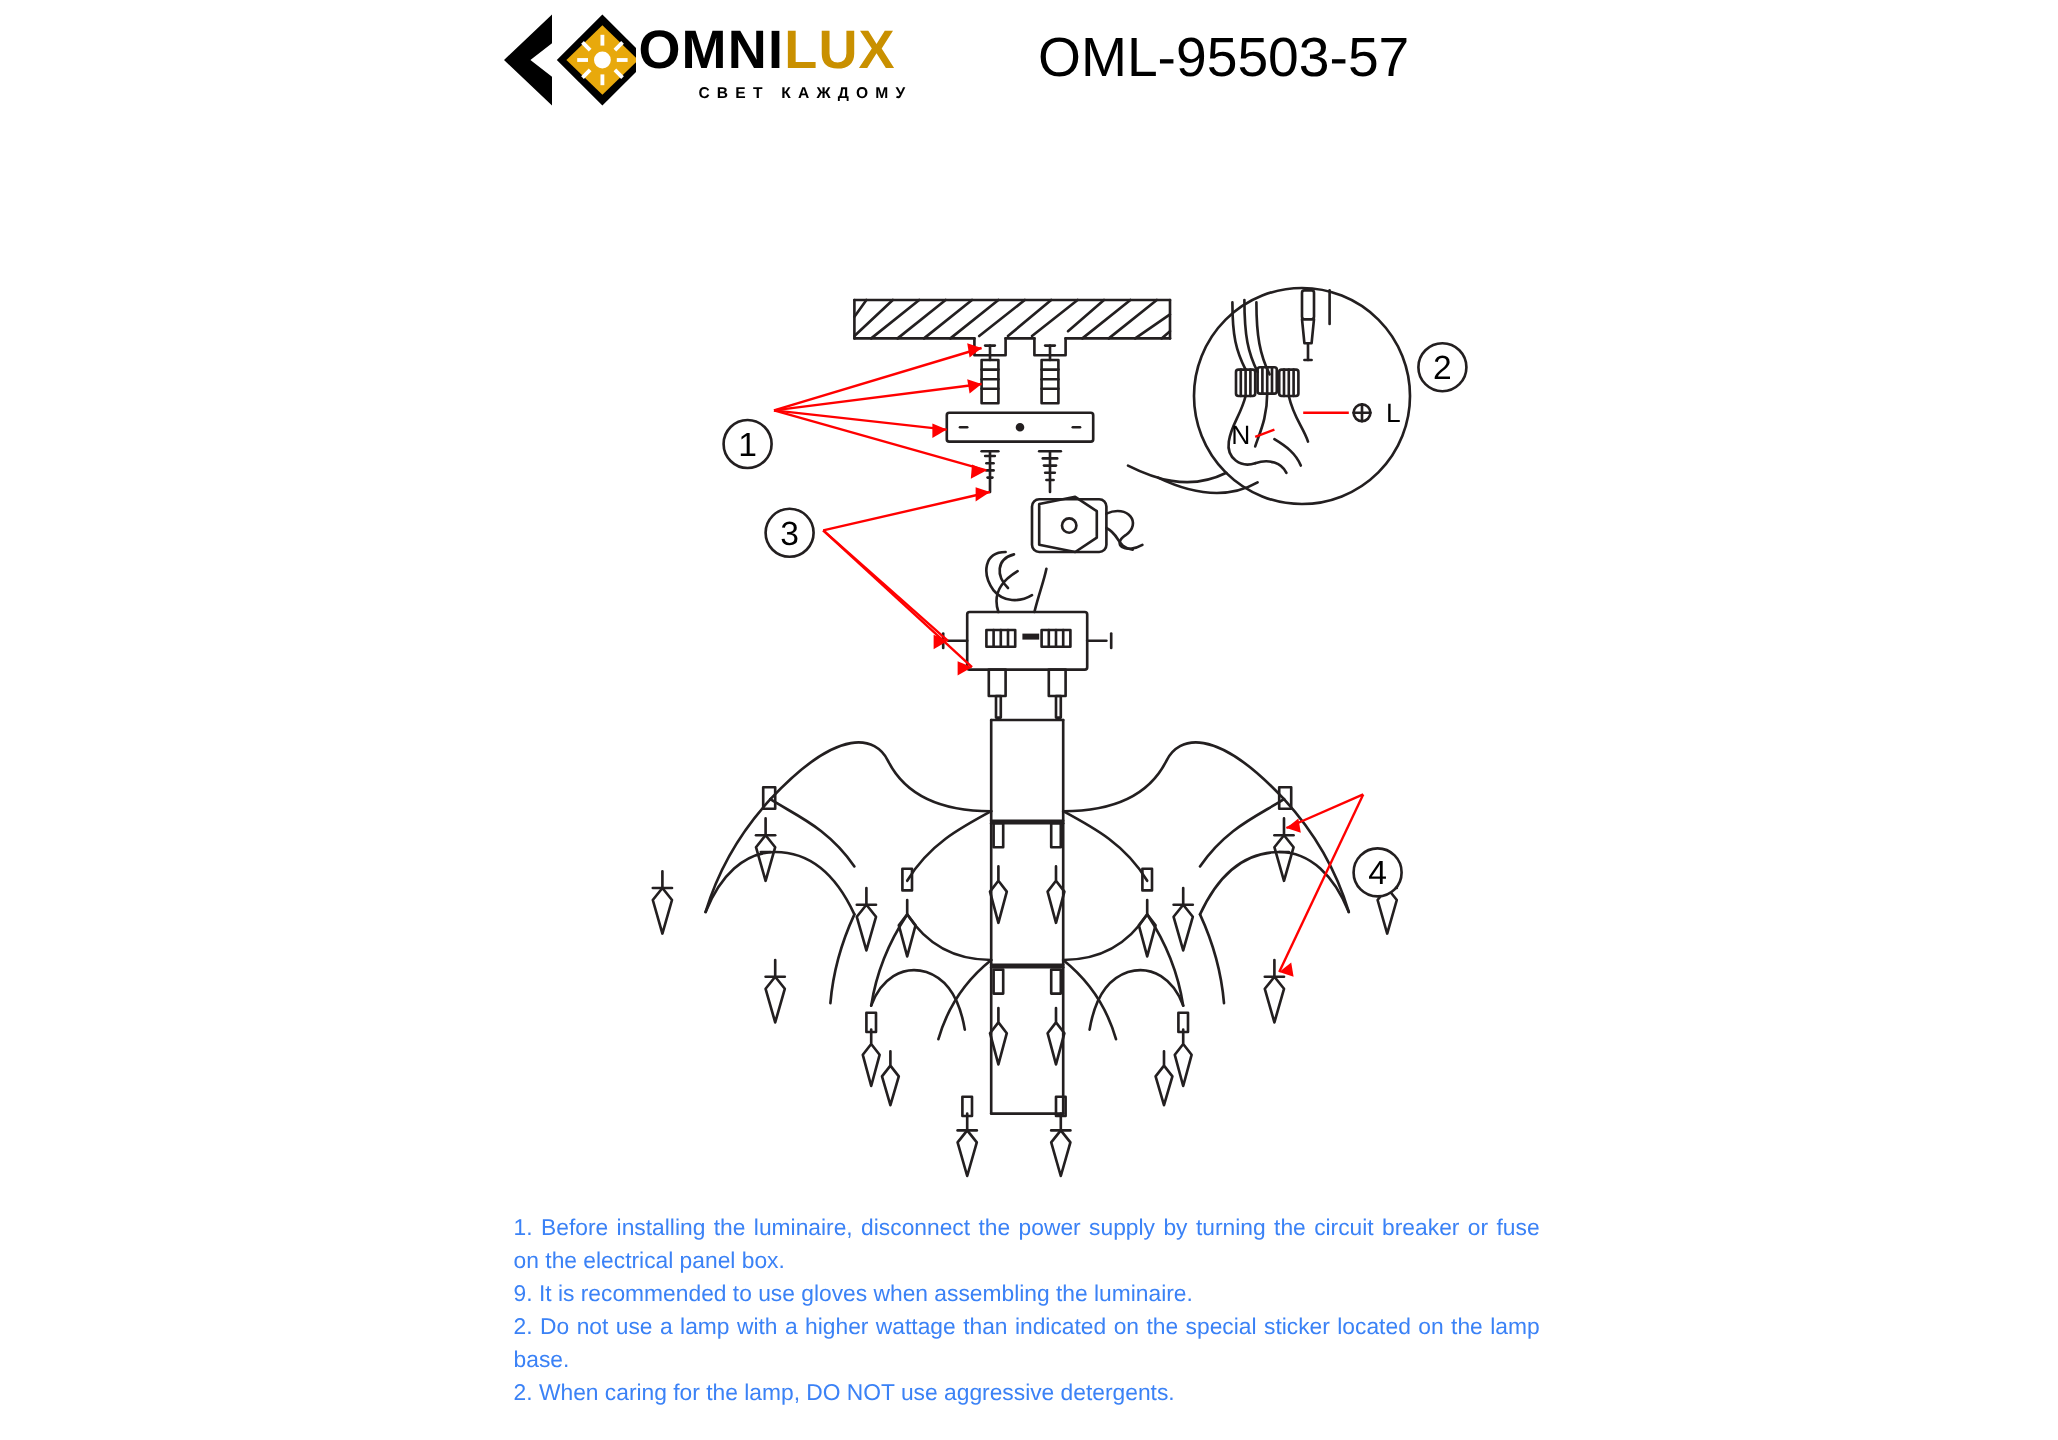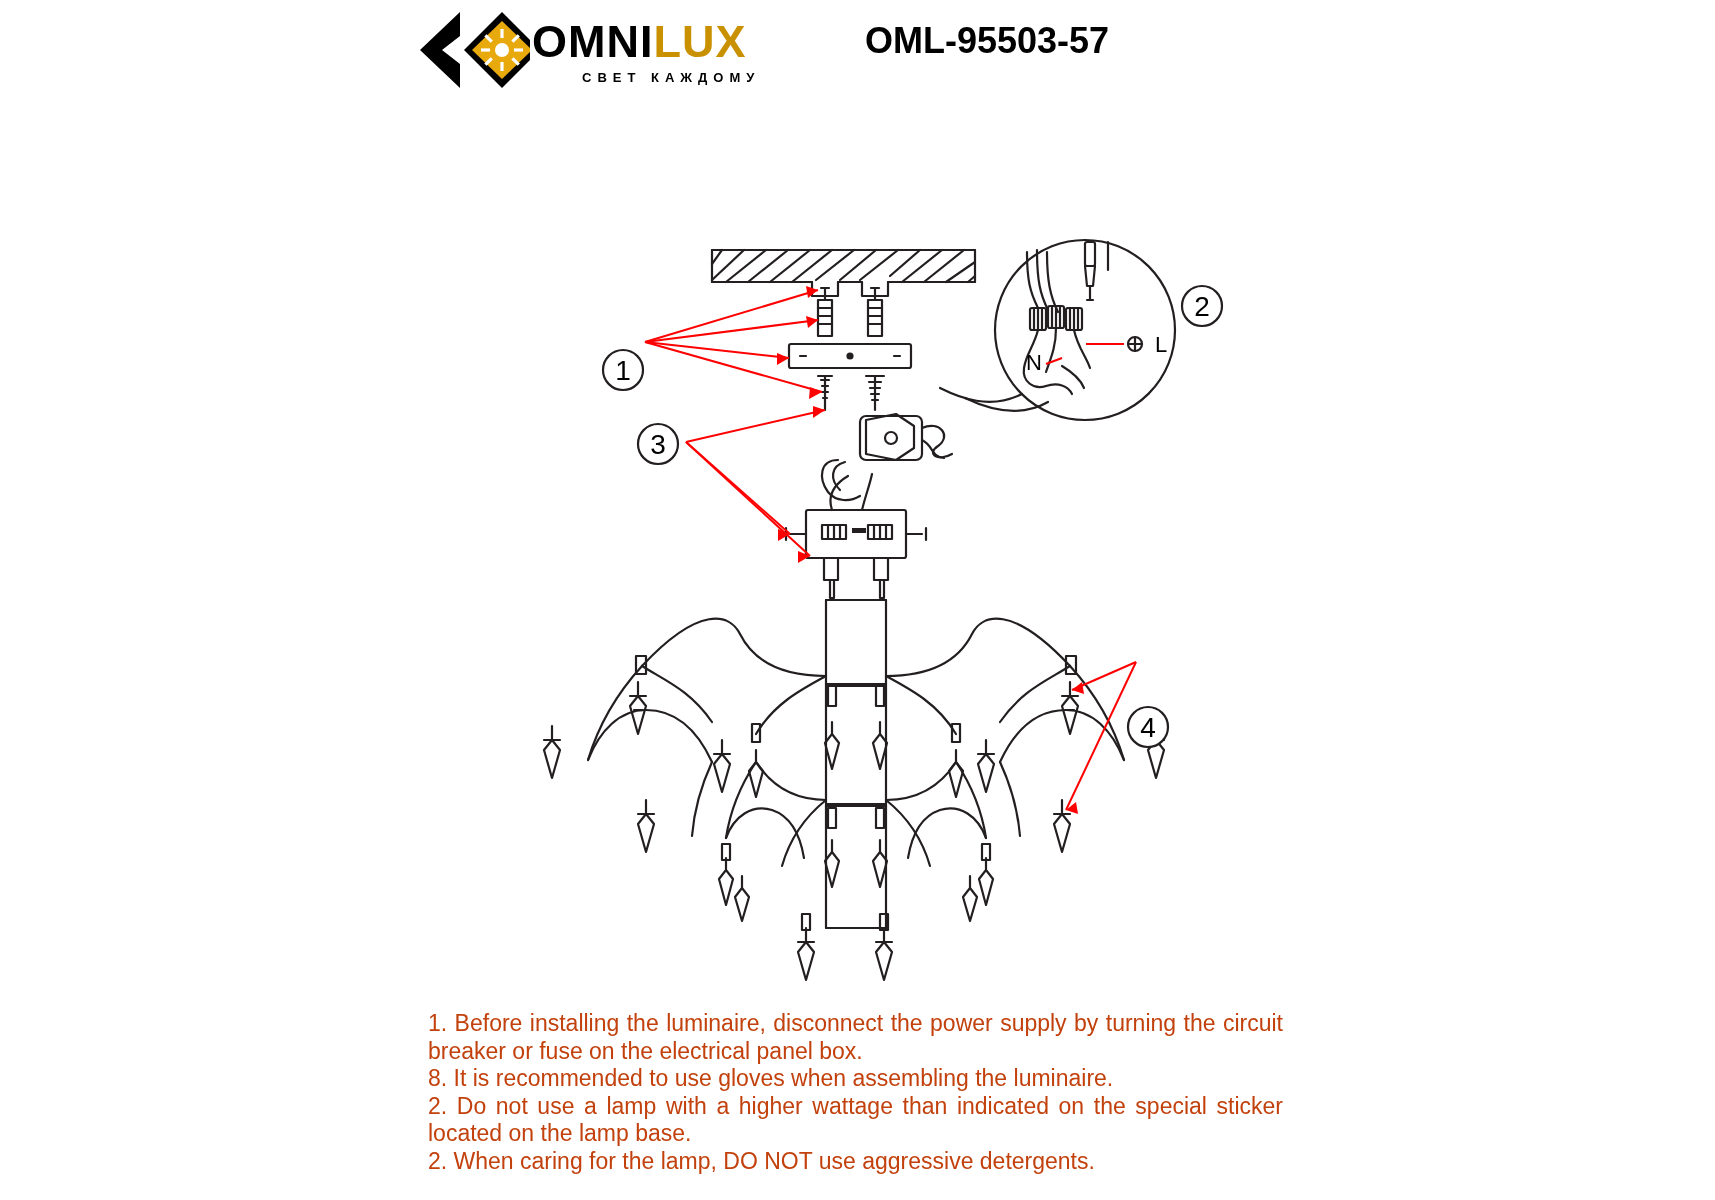--- a/index.html
+++ b/index.html
@@ -58,45 +58,45 @@
     font-size: 13px;
     font-weight: bold;
     letter-spacing: 6px;
     color: #000000;
     white-space: nowrap;
   }
   .model-code {
     position: absolute;
     left: 865px;
     top: 20px;
-    font-size: 36px;
-    font-weight: bold;
+    font-size: 46px;
+    font-weight: normal;
     letter-spacing: 0px;
     color: #000000;
     white-space: nowrap;
   }
 
   
   .diagram {
     position: absolute;
     left: 0;
     top: 110px;
     width: 1715px;
     height: 880px;
   }
 
   
   .notes {
     position: absolute;
     left: 428px;
     top: 1010px;
     width: 855px;
-    font-size: 23px;
+    font-size: 19px;
     line-height: 27.5px;
-    color: #c2410c;
+    color: #3b82f6;
   }
   .note {
     margin: 0 0 0 0;
     text-align: justify;
   }
   .note.last { text-align: left; }
 </style>
 </head>
 <body>
 
@@ -463,16 +463,16 @@
     <text x="1155" y="242" font-family="Liberation Sans, sans-serif" font-size="22" fill="#000000">L</text>
     <text x="1026" y="260" font-family="Liberation Sans, sans-serif" font-size="22" fill="#000000">N</text>
     <line x1="1046" y1="254" x2="1062" y2="248" stroke="#ff0000" stroke-width="2"></line>
   </g>
 
 </svg>
 </div>
 
 <div class="notes">
   <p class="note">1. Before installing the luminaire, disconnect the power supply by turning the circuit breaker or fuse on the electrical panel box.</p>
-  <p class="note last">8. It is recommended to use gloves when assembling the luminaire.</p>
+  <p class="note last">9. It is recommended to use gloves when assembling the luminaire.</p>
   <p class="note">2. Do not use a lamp with a higher wattage than indicated on the special sticker located on the lamp base.</p>
   <p class="note last">2. When caring for the lamp, DO NOT use aggressive detergents.</p>
 </div>
 
 </body></html>

